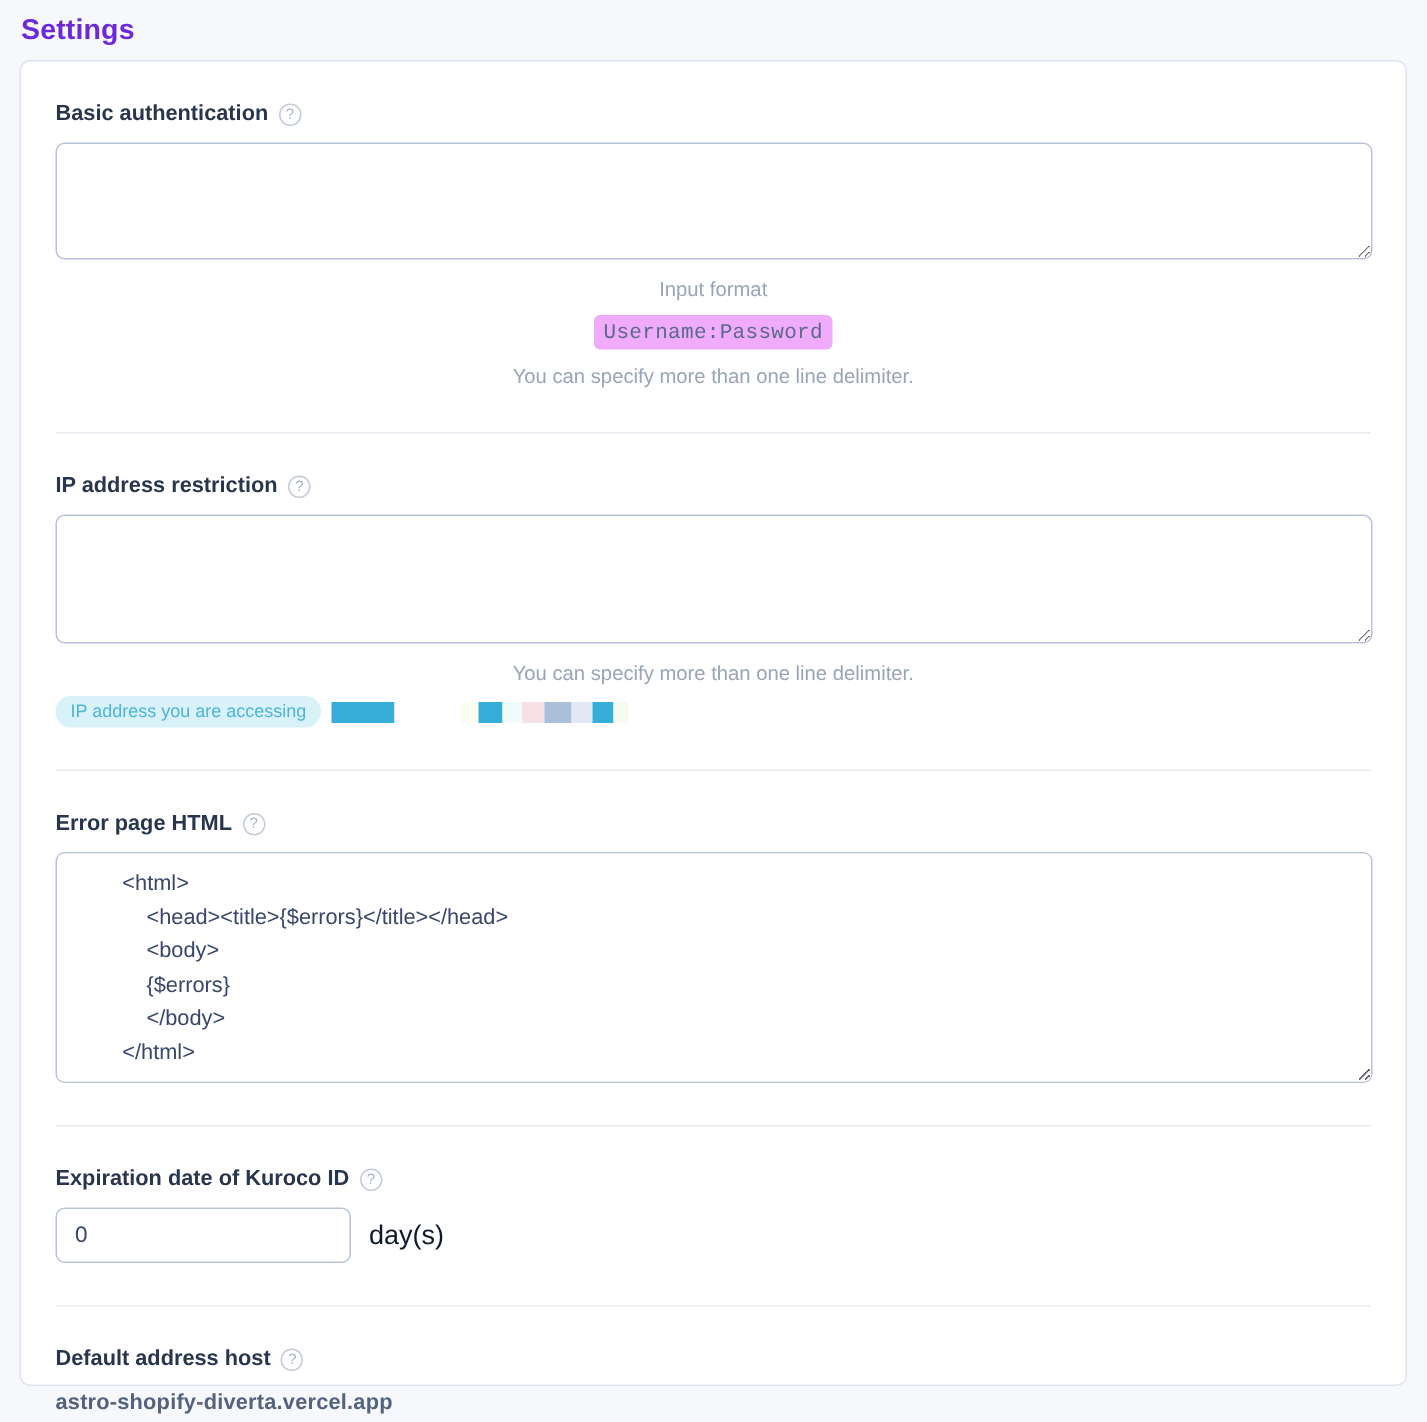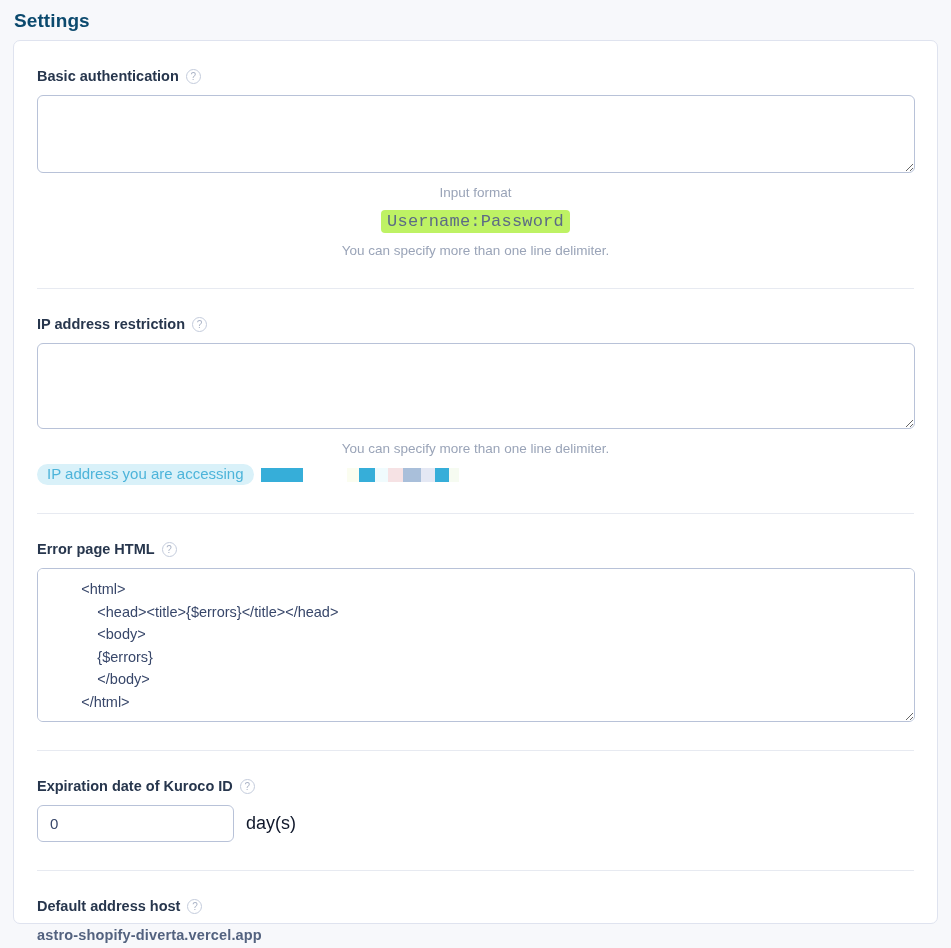--- a/index.html
+++ b/index.html
@@ -14,21 +14,21 @@
     background: #f7f8fb;
     font-family: "Liberation Sans", sans-serif;
     color: #2f3a4f;
     overflow: hidden;
   }
 
   
   .page-title {
     font-size: 19px;
     font-weight: bold;
-    color: #0c4a6e;
+    color: #6d28d9;
     letter-spacing: 0.1px;
     padding: 8px 0 0 14px;
     height: 40px;
     line-height: 26px;
   }
 
   
   .card {
     position: absolute;
     left: 13px;
@@ -128,36 +128,36 @@
     margin-top: 11px;
     display: flex;
     align-items: center;
     gap: 8px;
     flex-wrap: wrap;
     flex-direction: column;
   }
   .hint-2 { margin-top: 9px; }
   .code-badge {
     font-family: "Liberation Mono", monospace;
-    font-size: 17px;
+    font-size: 14px;
     color: #5c6b85;
-    background: #bef264;
+    background: #f0abfc;
     border-radius: 4px;
     padding: 3px 6px 2px 6px;
     letter-spacing: 0.2px;
   }
 
   .ip-row {
     display: flex;
     align-items: center;
     margin-top: 6px;
     gap: 0;
   }
   .ip-badge {
-    font-size: 15px;
+    font-size: 12px;
     color: #4db4da;
     background: #d9f1f9;
     border-radius: 11px;
     padding: 3px 10px 4px 10px;
     line-height: 14px;
     white-space: nowrap;
   }
   .ip-redacted {
     display: flex;
     align-items: center;

